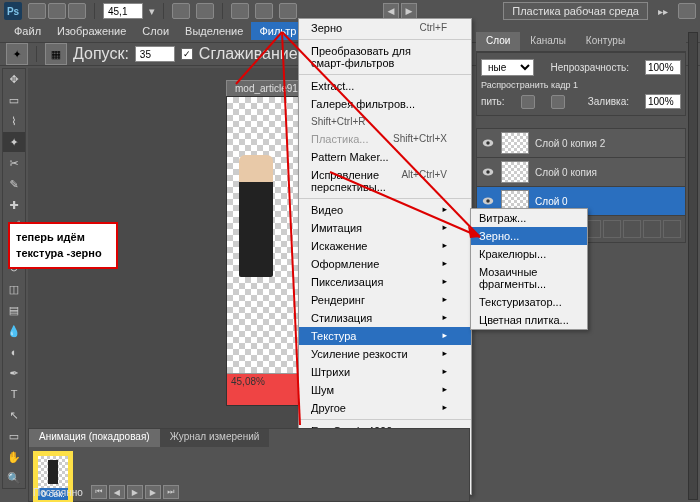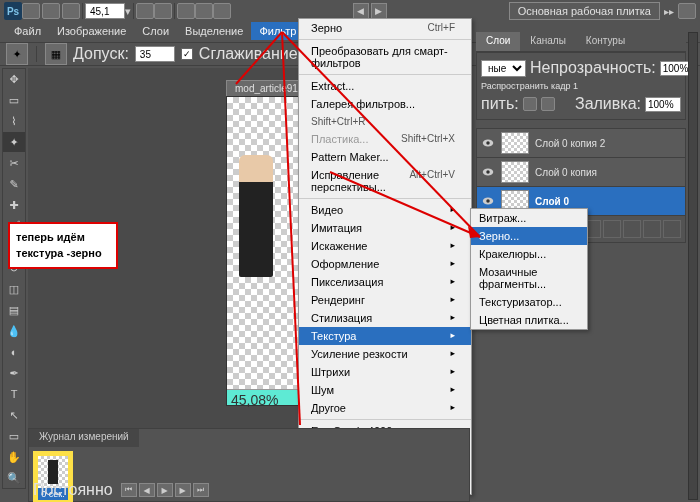--- a/index.html
+++ b/index.html
@@ -1,17 +1,17 @@
 <!DOCTYPE html>
 <html><head>
 <meta charset="utf-8">
 <style>
 *{margin:0;padding:0;box-sizing:border-box;font-family:Tahoma,Arial,sans-serif;font-size:11px;user-select:none}
 body{width:700px;height:502px;background:#535353;overflow:hidden;position:relative}
-.topbar{height:22px;background:#535353;display:flex;align-items:center;padding:0 4px;}
+.topbar{height:22px;background:#535353;display:flex;align-items:center;padding:0 4px;gap:6px}
 .ps-logo{width:18px;height:18px;background:#1a3d5c;color:#7ec3e8;display:flex;align-items:center;justify-content:center;font-weight:bold;font-size:10px;border-radius:2px}
 .top-icons{display:flex;gap:2px}
 .top-icon{width:18px;height:16px;background:#6a6a6a;border:1px solid #888;border-radius:2px}
 .top-sep{width:1px;height:16px;background:#404040;margin:0 2px}
 .field{background:#fff;border:1px solid #888;padding:1px 4px;height:16px;font-size:10px;width:50px}
 .small-field{width:40px}
 .nav-btns{display:flex;gap:2px}
 .nav-btn{width:16px;height:16px;background:#6a6a6a;border:1px solid #888;display:flex;align-items:center;justify-content:center;color:#ccc;font-size:9px}
 .workspace-btn{background:#5a5a5a;border:1px solid #888;padding:2px 8px;color:#e0e0e0;height:18px;margin-left:auto;display:flex;align-items:center}
 .dbl-arrow{color:#ccc;margin:0 4px;font-size:10px}
@@ -23,48 +23,48 @@
 .opt-label{color:#e0e0e0;font-size:16px}
 .checkbox{width:12px;height:12px;background:#fff;border:1px solid #666;display:inline-flex;align-items:center;justify-content:center;font-size:9px;color:#000}
 .toolbox{position:absolute;left:2px;top:68px;width:24px;background:#535353;display:flex;flex-direction:column;gap:1px;border:1px solid #404040}
 .tool{width:22px;height:20px;display:flex;align-items:center;justify-content:center;color:#ccc;font-size:11px;cursor:pointer;background:#535353}
 .tool.sel{background:#3a3a3a}
 .canvas-area{position:absolute;left:28px;top:68px;right:230px;bottom:2px;background:#4a4a4a}
 .doc-tab{position:absolute;left:198px;top:12px;background:#6a6a6a;border:1px solid #888;padding:2px 8px;color:#e0e0e0;font-size:10px}
 .doc-win{position:absolute;left:198px;top:28px;width:105px;height:310px;background:#fff;border:1px solid #333}
 .checker{position:absolute;inset:0;background-image:repeating-conic-gradient(#ccc 0 25%,#fff 0 50%);background-size:12px 12px}
 .figure{position:absolute;left:12px;top:58px;width:34px;height:122px;background:linear-gradient(#e8c9a8 0 22%,#222 22% 100%);border-radius:6px 6px 2px 2px}
-.doc-status{position:absolute;left:0;bottom:0;right:0;height:16px;background:#5eead4;border-top:1px solid #999;font-size:14px;padding:2px 4px;color:#333}
+.doc-status{position:absolute;left:0;bottom:0;right:0;height:32px;background:#ef4444;border-top:1px solid #999;font-size:10px;padding:2px 4px;color:#333}
 .annotation{position:absolute;left:8px;top:222px;width:110px;background:#fff;border:2px solid #d00;padding:6px;font-size:12px;font-weight:bold;color:#000;line-height:1.3}
 .dropdown{position:absolute;left:298px;top:18px;width:174px;background:#f0f0f0;border:1px solid #999;box-shadow:2px 2px 4px rgba(0,0,0,0.3)}
-.dd-item{padding:3px 16px 3px 12px;font-size:11px;color:#000;cursor:pointer;display:flex;justify-content:space-between;position:relative}
+.dd-item{padding:3px 24px 3px 12px;font-size:11px;color:#000;cursor:pointer;display:flex;justify-content:space-between;position:relative}
 .dd-item.disabled{color:#999}
 .dd-item.highlight{background:#2a6fbf;color:#fff}
 .dd-item .arrow{font-size:9px}
 .dd-item .shortcut{font-size:10px;color:#555}
 .dd-sep{height:1px;background:#ccc;margin:2px 0}
 .submenu{position:absolute;left:470px;top:208px;width:118px;background:#f0f0f0;border:1px solid #999;box-shadow:2px 2px 4px rgba(0,0,0,0.3);z-index:10}
 .sub-item{padding:3px 8px;font-size:11px;cursor:pointer}
 .sub-item.highlight{background:#2a6fbf;color:#fff}
 .panels{position:absolute;right:14px;top:32px;width:210px;bottom:2px}
 .panel-tabs{display:flex;background:#535353;height:20px;border-bottom:1px solid #404040}
 .ptab{padding:3px 10px;color:#ccc;font-size:10px;cursor:pointer}
 .ptab.active{background:#6a6a6a;color:#fff}
 .panel-body{background:#535353;padding:4px;border:1px solid #404040}
-.panel-row{display:flex;align-items:center;gap:4px;padding:2px 0}
-.panel-label{color:#e0e0e0;font-size:16px}
+.panel-row{display:flex;align-items:center;gap:16px;padding:2px 0}
+.panel-label{color:#e0e0e0;font-size:10px}
 .panel-field{background:#fff;border:1px solid #888;padding:1px 2px;font-size:10px}
 .layers-panel{position:absolute;top:56px;left:0;right:0;background:#535353;border:1px solid #404040}
 .layer-row{display:flex;align-items:center;padding:3px 4px;gap:6px;border-bottom:1px solid #404040;background:#5a5a5a}
 .layer-row.sel{background:#2a6fbf}
 .layer-eye{width:14px;height:14px}
 .layer-eye svg{width:14px;height:14px;fill:#ccc}
 .layer-thumb{width:28px;height:22px;background:#fff;border:1px solid #888;background-image:repeating-conic-gradient(#ccc 0 25%,#fff 0 50%);background-size:6px 6px}
 .layer-name{color:#e0e0e0;font-size:10px}
-.layer-row.sel .layer-name{color:#fff;font-weight:bold}
+.layer-row.sel .layer-name{color:#fff;font-weight:normal}
 .layer-tools{display:flex;gap:2px;padding:4px;background:#535353;justify-content:flex-end}
 .layer-tool{width:18px;height:18px;border:1px solid #666}
 .anim-panel{position:absolute;bottom:0;left:28px;right:230px;height:74px;background:#535353;border:1px solid #404040}
 .anim-tabs{display:flex;height:18px}
 .anim-tab{padding:2px 10px;font-size:10px;color:#ccc;background:#464646}
 .anim-tab.active{background:#6a6a6a;color:#fff}
 .anim-body{display:flex;padding:4px;gap:4px;align-items:flex-start}
 .frame{width:40px;border:5px solid #fde047;background:#0c4a6e}
 .frame-thumb{height:32px;background:#fff;background-image:repeating-conic-gradient(#ccc 0 25%,#fff 0 50%);background-size:6px 6px;position:relative}
 .frame-fig{position:absolute;left:10px;top:4px;width:10px;height:24px;background:#222}
@@ -91,21 +91,21 @@
   <div class="top-icon"></div>
   <div class="top-icon"></div>
   <div class="top-sep"></div>
   <div class="top-icon"></div>
   <div class="top-icon"></div>
   <div class="top-icon"></div>
   <div class="nav-btns" style="margin-left:auto">
     <div class="nav-btn">◀</div>
     <div class="nav-btn">▶</div>
   </div>
-  <div class="workspace-btn">Основная рабочая плитка</div>
+  <div class="workspace-btn">Пластика рабочая среда</div>
   <span class="dbl-arrow">▸▸</span>
   <div class="top-icon"></div>
 </div>
 
 <div class="menubar">
   <div class="menu-item">Файл</div>
   <div class="menu-item">Изображение</div>
   <div class="menu-item">Слои</div>
   <div class="menu-item">Выделение</div>
   <div class="menu-item active">Фильтр</div>
@@ -330,20 +330,21 @@
         <div class="layer-tool"></div>
         <div class="layer-tool"></div>
         <div class="layer-tool"></div>
       </div>
     </div>
 </div>
 <div class="collapse-strip"></div>
 
 <div class="anim-panel">
   <div class="anim-tabs">
+    <div class="anim-tab active">Анимация (покадровая)</div>
     <div class="anim-tab">Журнал измерений</div>
   </div>
   <div class="anim-body">
     <div class="frame">
       <div class="frame-thumb">
           <div class="frame-fig"></div>
         </div>
       <div class="frame-lbl">0 сек.</div>
     </div>
   </div>

